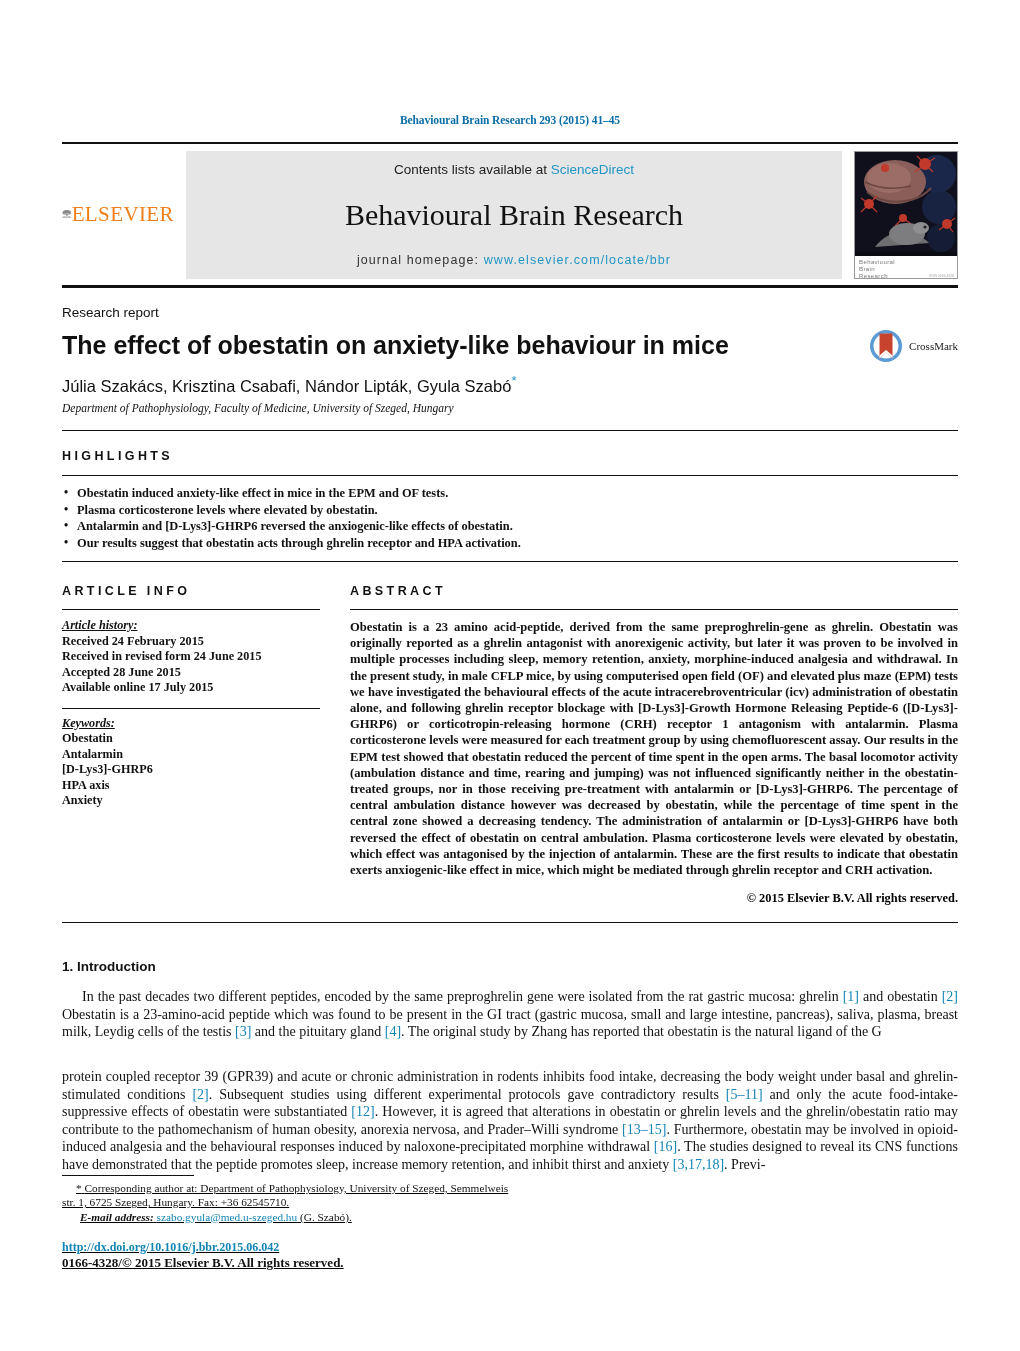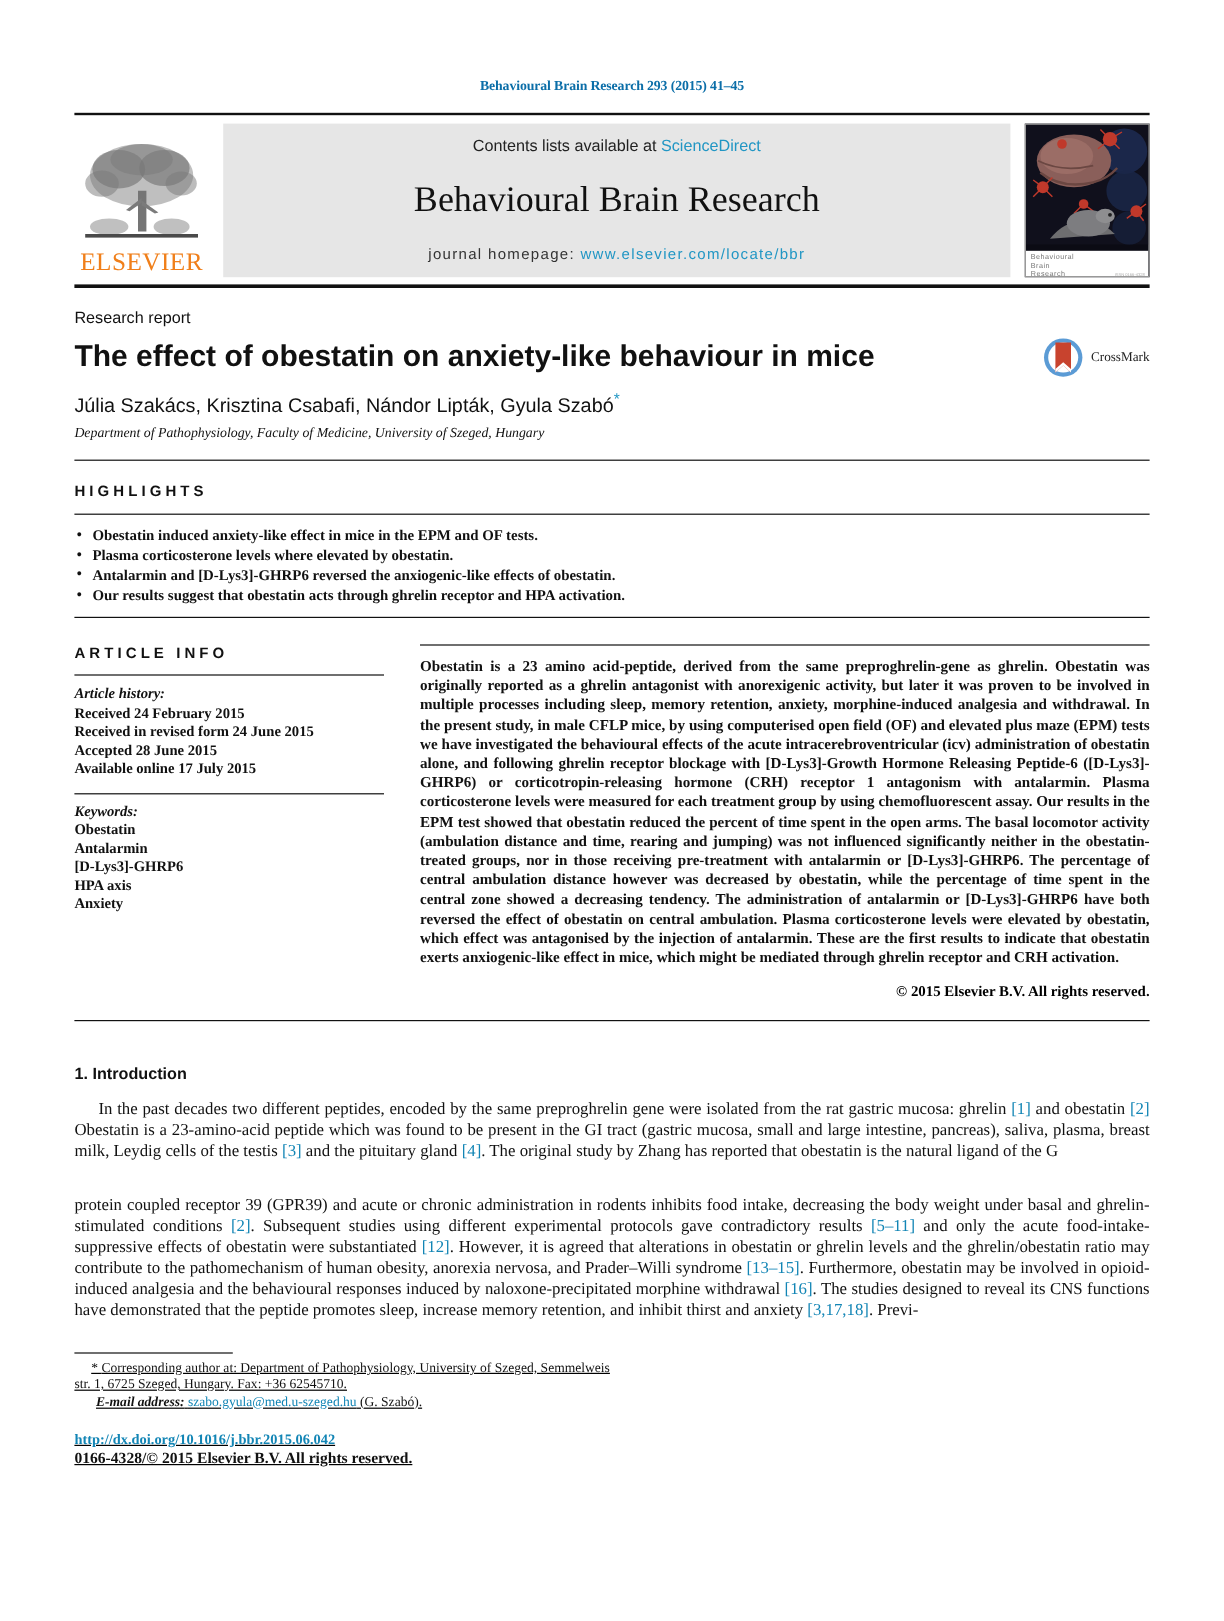--- a/index.html
+++ b/index.html
@@ -14,20 +14,21 @@
     color: #000000;
     position: relative;
     overflow: hidden;
   }
   .page {
     position: relative;
     width: 1020px;
     height: 1275px;
     box-sizing: border-box;
     padding: 0 62px;
+    margin-top: 48px;
   }
 
   
   .running-head {
     text-align: center;
     color: #0b6ea8;
     font-weight: bold;
     font-size: 11.5px;
     letter-spacing: -0.1px;
     padding-top: 66px;
@@ -41,21 +42,21 @@
     display: flex;
     align-items: stretch;
     padding: 7px 0 6px 0;
     height: 128px;
     box-sizing: content-box;
   }
   .elsevier-logo {
     width: 112px;
     flex: 0 0 112px;
     display: flex;
-    flex-direction: column;
+    flex-direction: row;
     align-items: center;
     justify-content: flex-end;
     padding-bottom: 2px;
   }
   .tree-svg { display:block; }
   .elsevier-word {
     font-family: "Liberation Serif", serif;
     color: #F07F1A;
     font-size: 21px;
     letter-spacing: 0.4px;
@@ -207,21 +208,21 @@
   .col-info { flex: 0 0 258px; }
   .col-abstract { flex: 1 1 auto; }
   .info-body {
     font-family: "Liberation Serif", serif;
     font-weight: bold;
     font-size: 12.2px;
     line-height: 15.5px;
     color: #111;
     padding-top: 8px;
   }
-  .info-body .ital { font-style: italic; }
+  .info-body .ital { font-style: italic; text-decoration: underline; }
   .info-group { margin-bottom: 0; }
   .kw-rule { border-top: 1px solid #111; margin: 12px 0 0 0; }
   .abs-body {
     font-family: "Liberation Serif", serif;
     font-weight: bold;
     font-size: 12.6px;
     line-height: 16.2px;
     color: #111;
     text-align: justify;
     padding-top: 9px;
@@ -428,20 +429,21 @@
           <div>Obestatin</div>
           <div>Antalarmin</div>
           <div>[D-Lys3]-GHRP6</div>
           <div>HPA axis</div>
           <div>Anxiety</div>
         </div>
       </div>
     </div>
 
     <div class="col-abstract">
+      <div class="block-head block-head-row">ABSTRACT</div>
       <div class="rule-thin-2"></div>
       <div class="abs-body">Obestatin is a 23 amino acid-peptide, derived from the same preproghrelin-gene as ghrelin. Obestatin was originally reported as a ghrelin antagonist with anorexigenic activity, but later it was proven to be involved in multiple processes including sleep, memory retention, anxiety, morphine-induced analgesia and withdrawal. In the present study, in male CFLP mice, by using computerised open field (OF) and elevated plus maze (EPM) tests we have investigated the behavioural effects of the acute intracerebroventricular (icv) administration of obestatin alone, and following ghrelin receptor blockage with [D-Lys3]-Growth Hormone Releasing Peptide-6 ([D-Lys3]- GHRP6) or corticotropin-releasing hormone (CRH) receptor 1 antagonism with antalarmin. Plasma corticosterone levels were measured for each treatment group by using chemofluorescent assay. Our results in the EPM test showed that obestatin reduced the percent of time spent in the open arms. The basal locomotor activity (ambulation distance and time, rearing and jumping) was not influenced significantly neither in the obestatin-treated groups, nor in those receiving pre-treatment with antalarmin or [D-Lys3]-GHRP6. The percentage of central ambulation distance however was decreased by obestatin, while the percentage of time spent in the central zone showed a decreasing tendency. The administration of antalarmin or [D-Lys3]-GHRP6 have both reversed the effect of obestatin on central ambulation. Plasma corticosterone levels were elevated by obestatin, which effect was antagonised by the injection of antalarmin. These are the first results to indicate that obestatin exerts anxiogenic-like effect in mice, which might be mediated through ghrelin receptor and CRH activation.</div>
       <div class="copyright">© 2015 Elsevier B.V. All rights reserved.</div>
     </div>
   </div>
 
   <div class="rule-thin"></div>
 
   <div class="body-cols">
     <div class="body-col">

